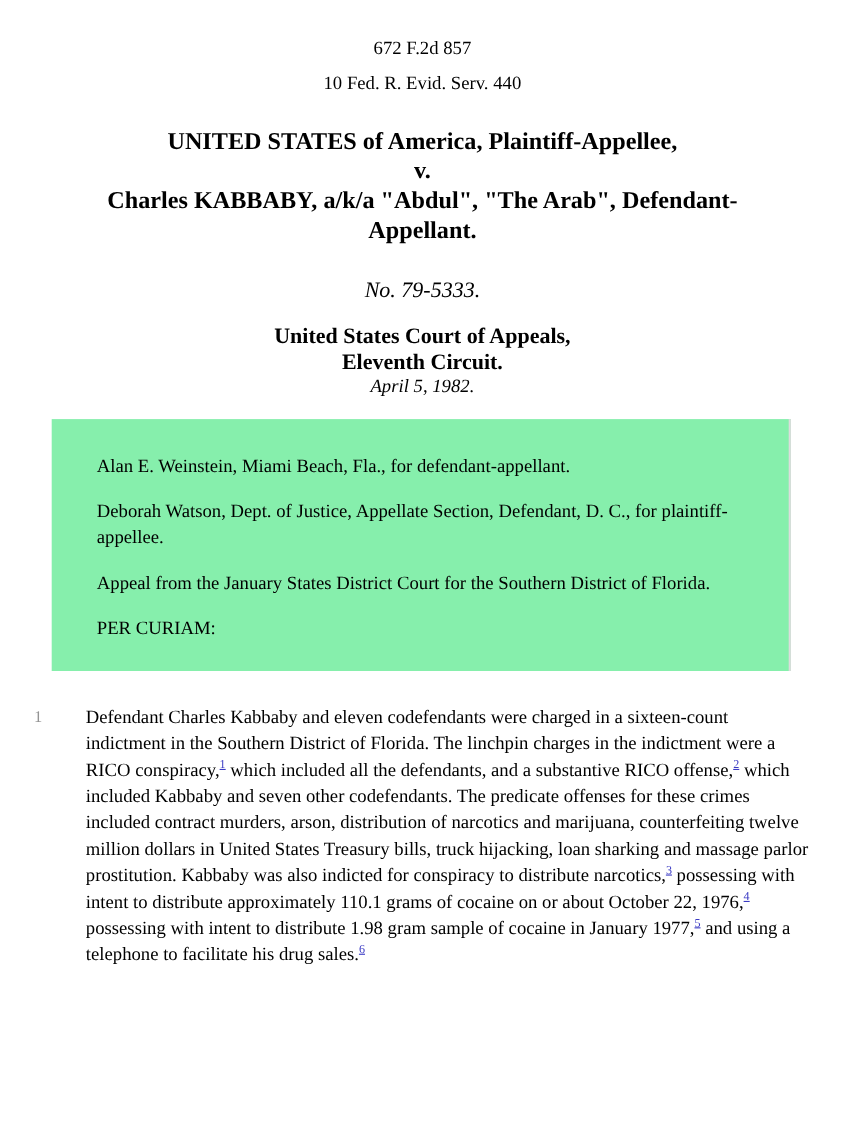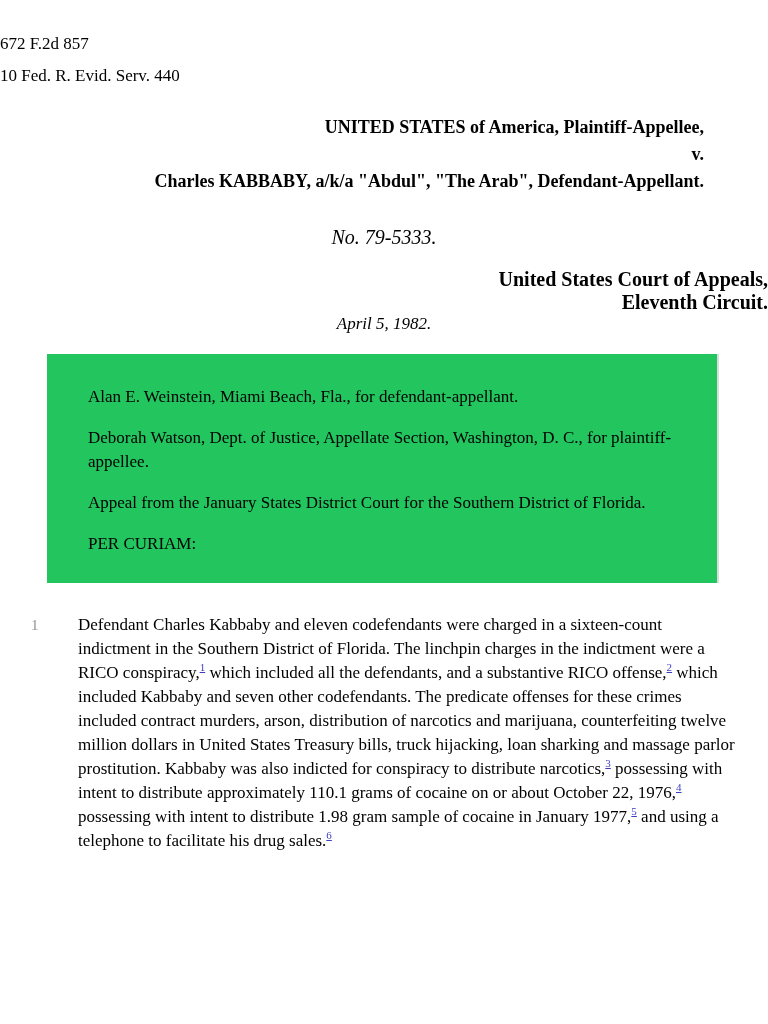--- a/index.html
+++ b/index.html
@@ -6,58 +6,59 @@
   html, body { margin: 0; padding: 0; }
   body {
     width: 768px;
     min-height: 1024px;
     background: #ffffff;
     color: #000000;
     font-family: "Liberation Serif", "DejaVu Serif", serif;
     overflow: hidden;
   }
   .cite {
+    text-align: center;
     font-size: 17px;
     line-height: 20px;
     font-family: Liberation Serif, serif;
   }
   .cite-primary { padding-top: 34px; }
   .cite-secondary { margin-top: 12px; }
   .case-title {
     margin: 28px auto 0;
     max-width: 640px;
-    text-align: right;
+    text-align: center;
     font-weight: 700;
-    font-size: 18px;
+    font-size: 22px;
     line-height: 27px;
   }
   .docket {
     margin-top: 32px;
     text-align: center;
     font-style: italic;
     font-size: 20px;
     line-height: 20px;
   }
   .court {
     margin-top: 21px;
-    text-align: right;
+    text-align: center;
     font-weight: 700;
     font-size: 20px;
     line-height: 23px;
   }
   .date {
     text-align: center;
     font-style: italic;
     font-size: 17px;
     line-height: 20px;
   }
   .headmatter {
     margin: 20px 0 0 47px;
     width: 672px;
-    background: #22c55e;
+    background: #86efac;
     border-right: 2px solid #dcdcdc;
     padding: 31px 40px 13px 41px;
     font-size: 17px;
     line-height: 24px;
   }
   .headmatter p { margin: 0 0 17px 0; }
   .headmatter p:last-child { margin-bottom: 14px; }
   .opinion {
     display: flex;
     margin-top: 30px;
@@ -96,21 +97,21 @@
   <h1 class="case-title"><span>UNITED STATES of America, Plaintiff-Appellee,</span><br><span>v.</span><br><span>Charles KABBABY, a/k/a "Abdul", "The Arab", Defendant-Appellant.</span></h1>
 
   <div class="docket">No. 79-5333.</div>
 
   <div class="court"><span>United States Court of Appeals,</span><br><span>Eleventh Circuit.</span></div>
 
   <div class="date">April 5, 1982.</div>
 
   <div class="headmatter">
     <p>Alan E. Weinstein, Miami Beach, Fla., for defendant-appellant.</p>
-    <p>Deborah Watson, Dept. of Justice, Appellate Section, Washington, D. C., for plaintiff-appellee.</p>
+    <p>Deborah Watson, Dept. of Justice, Appellate Section, Defendant, D. C., for plaintiff-appellee.</p>
     <p>Appeal from the January States District Court for the Southern District of Florida.</p>
     <p>PER CURIAM:</p>
   </div>
 
   <div class="opinion">
     <div class="para-num">1</div>
     <p class="para-text"><span>Defendant Charles Kabbaby and eleven codefendants were charged in a sixteen-count indictment in the Southern District of Florida. The linchpin charges in the indictment were a RICO conspiracy,</span><a class="fnref">1</a><span> which included all the defendants, and a substantive RICO offense,</span><a class="fnref">2</a><span> which included Kabbaby and seven other codefendants. The predicate offenses for these crimes included contract murders, arson, distribution of narcotics and marijuana, counterfeiting twelve million dollars in United States Treasury bills, truck hijacking, loan sharking and massage parlor prostitution. Kabbaby was also indicted for conspiracy to distribute narcotics,</span><a class="fnref">3</a><span> possessing with intent to distribute approximately 110.1 grams of cocaine on or about October 22, 1976,</span><a class="fnref">4</a><span> possessing with intent to distribute 1.98 gram sample of cocaine in January 1977,</span><a class="fnref">5</a><span> and using a telephone to facilitate his drug sales.</span><a class="fnref">6</a></p>
   </div>
 
 </div>

